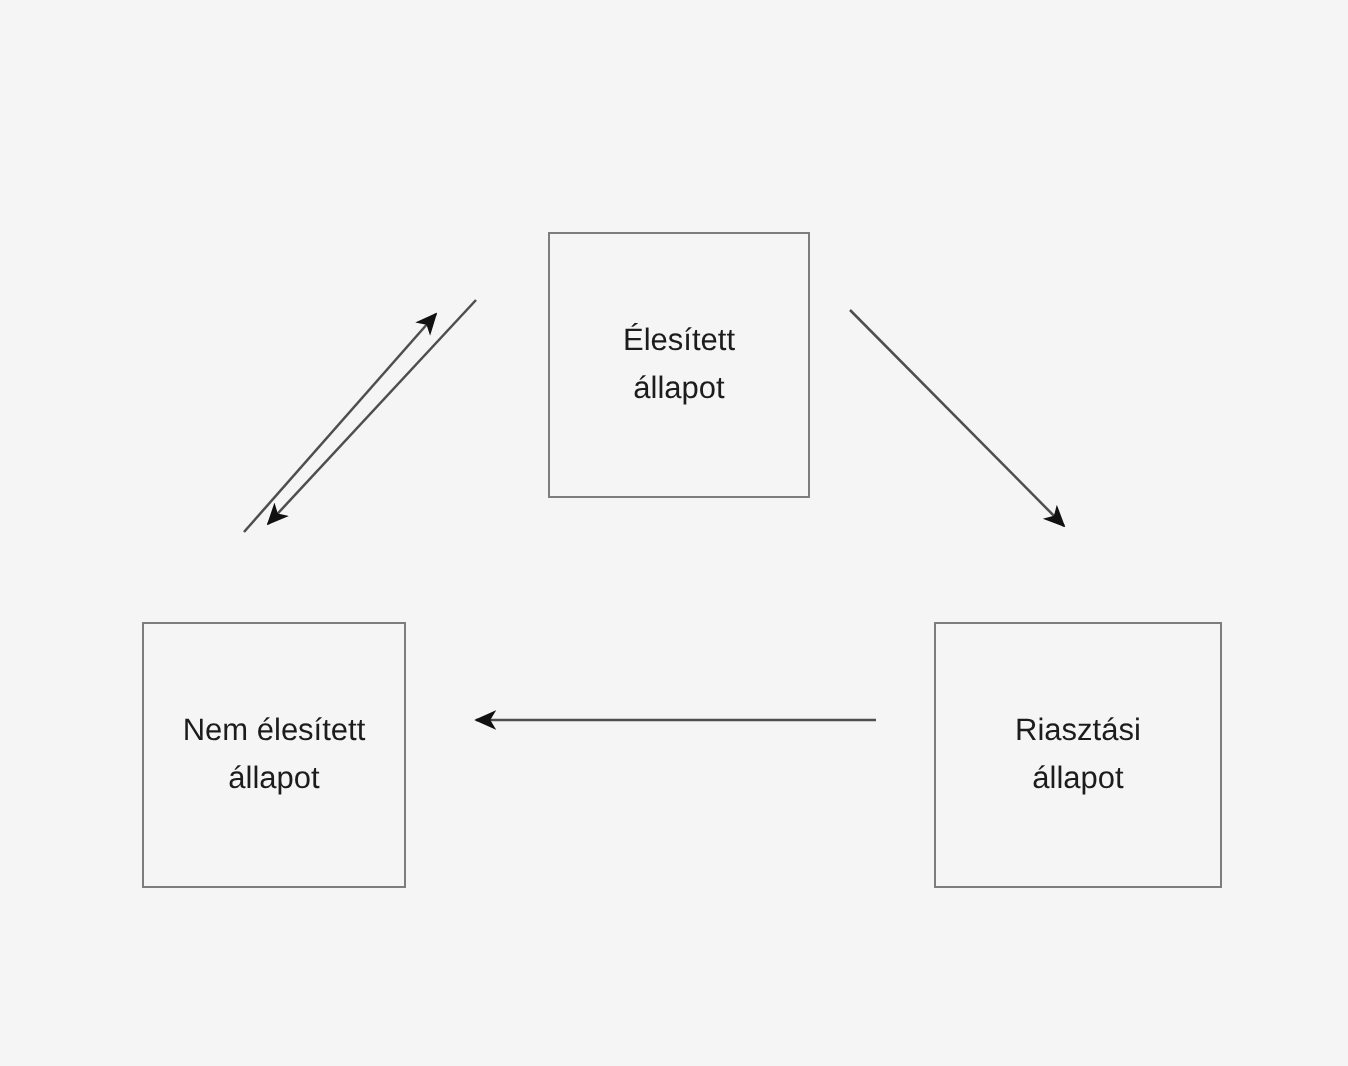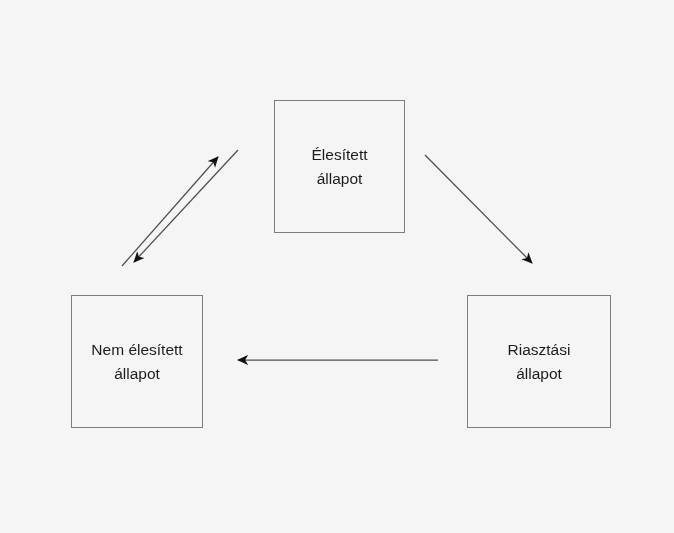--- a/index.html
+++ b/index.html
@@ -27,20 +27,21 @@
     height: 533px;
   }
   .state-box {
     position: absolute;
     box-sizing: border-box;
     border: 1px solid #7a7f7a;
     background: #f4f5f4;
     display: flex;
     align-items: center;
     justify-content: center;
+    margin-top: 16px;
   }
   .state-label {
     color: #1c1c1c;
     font-size: 15.5px;
     line-height: 24px;
     text-align: center;
     white-space: nowrap;
   }
   #box-armed {
     left: 274px;

